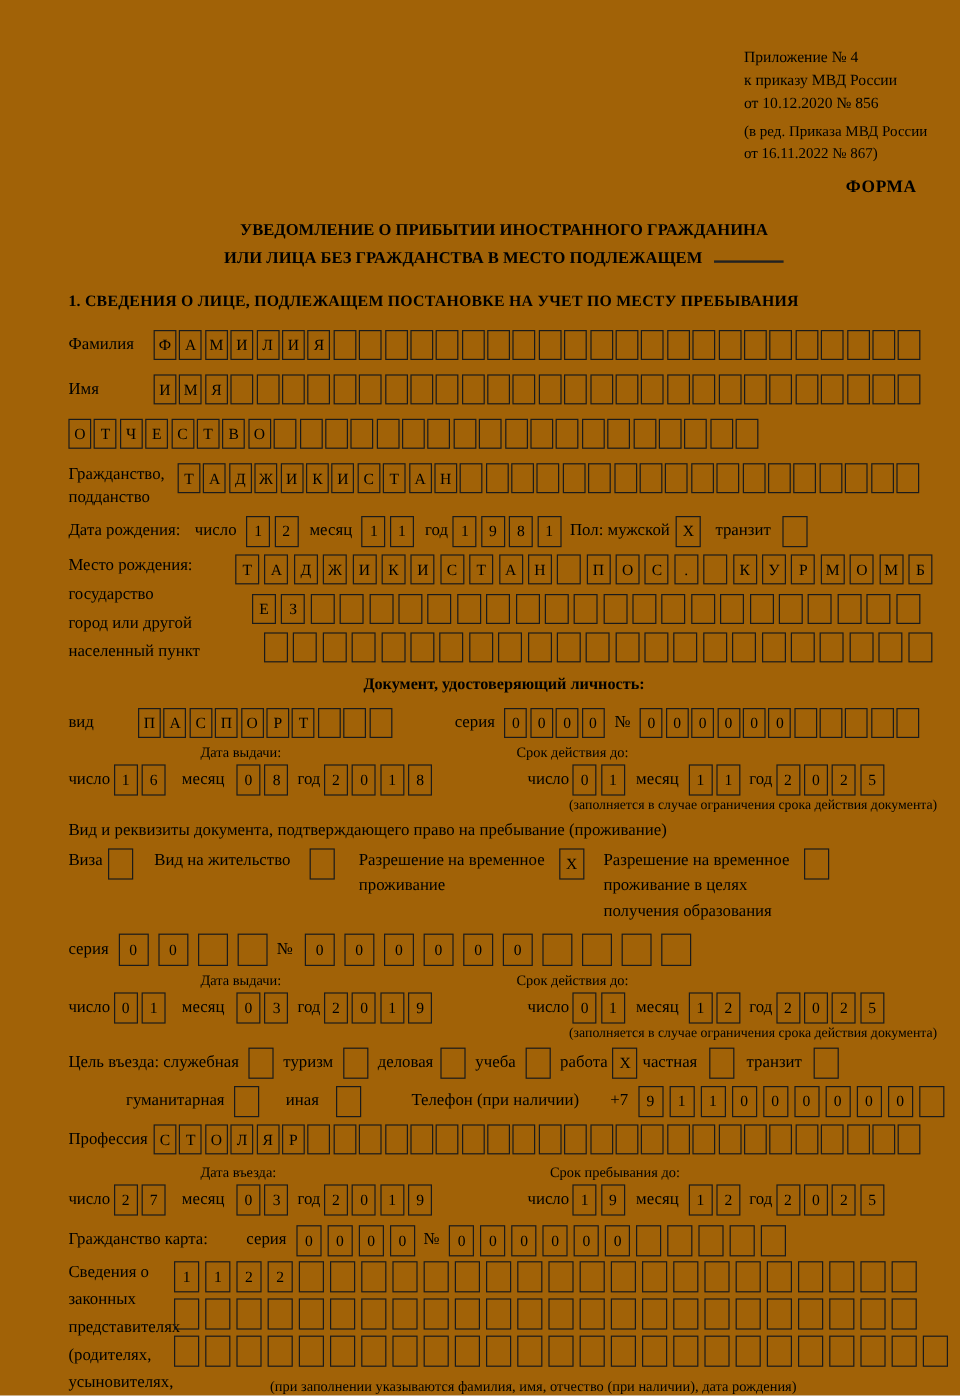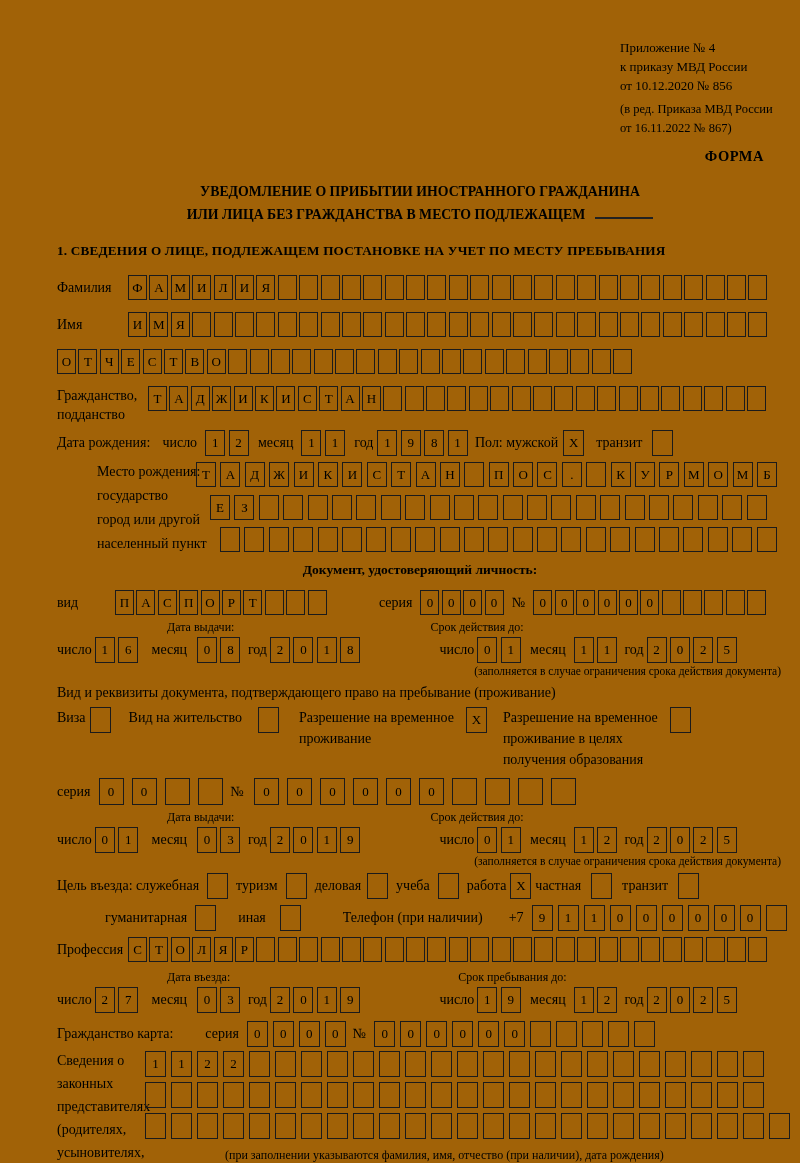--- a/index.html
+++ b/index.html
@@ -30,21 +30,21 @@
     display:flex; align-items:center; justify-content:center;
     font-size:13px; font-family:inherit;
   }
   .cells.md .cell  { width:20px; margin-right:4.4px; }
   .cells.md2 .cell { width:21px; height:26px; margin-right:5px; }
   .cells.lg .cell  { width:25px; height:27px; margin-right:8px; }
   .cells.date .cell{ width:20px; height:26px; margin-right:3.4px; }
   .cells.cb .cell  { width:21px; height:26px; margin-right:0; }
 
   .bp { position:relative; height:96px; margin-top:6px; }
-  .bp .bl { position:absolute; left:0; font-size:14px;margin-left:40px; }
+  .bp .bl { position:absolute; left:0; font-size:14px; }
   .bp .r  { position:absolute; }
 
   .doc-heading { text-align:center; font-weight:bold; font-size:13.5px; margin-top:4px; }
 
   .dheads { display:flex; font-size:12px; margin-top:5px; }
   .rnote { font-size:11.5px; text-align:right; margin-top:2px; padding-right:2px; }
 
   .intro { font-size:14px; line-height:23px; margin-top:4px; }
 
   .opts { display:flex; align-items:flex-start; margin-top:3px; }

